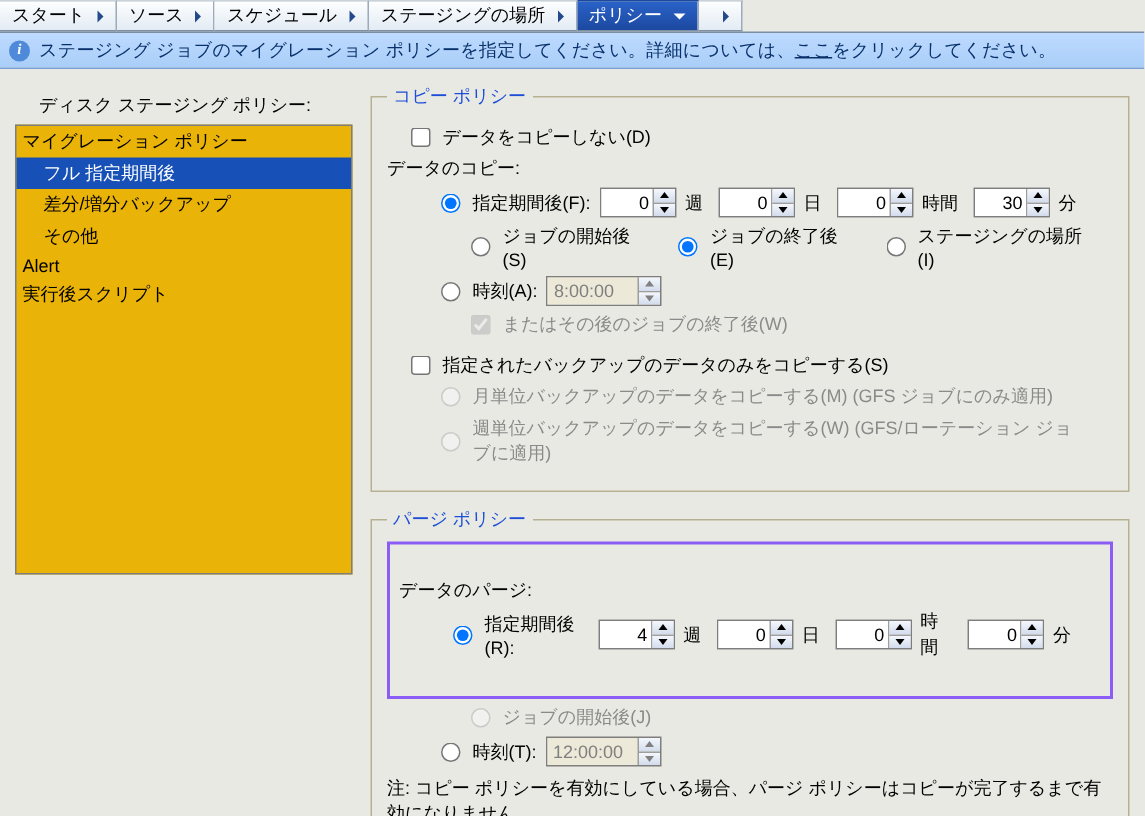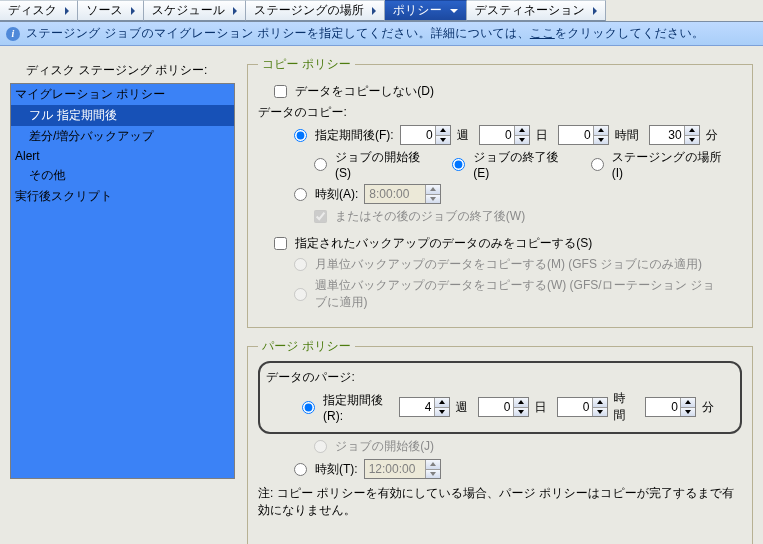--- a/index.html
+++ b/index.html
@@ -16,27 +16,27 @@
   
   .infobar{height:24px;background:linear-gradient(#bedaff,#a9cef8);border-bottom:1px solid #7ca0d8;display:flex;align-items:center;padding:0 6px;color:#08316b;letter-spacing:.2px}
   .info-icon{width:14px;height:14px;border-radius:50%;background:#4f89d9;color:#fff;display:inline-flex;align-items:center;justify-content:center;margin-right:6px;font-family:Georgia,serif;font-style:italic;font-weight:bold;font-size:10px}
   .infobar a{color:#08316b;text-decoration:underline;cursor:pointer}
 
   
   .main{display:flex;padding:10px 10px 10px 10px;gap:12px}
   .left{flex:0 0 225px}
   .right{flex:1;min-width:0}
   .left-label{margin:6px 0 4px 16px}
-  .tree{width:225px;height:396px;background:#3b82f6;border:1px solid #7e7e7e}
+  .tree{width:225px;height:300px;background:#eab308;border:1px solid #7e7e7e}
   .tree-item{padding:2px 2px 2px 4px;white-space:nowrap}
   .tree-item.sel{background:#1751b7;color:#fff}
   .tree-item.c1{padding-left:18px}
 
   fieldset{border:1px solid #b7b193;margin:0 0 10px 0;padding:6px 10px 12px 10px}
-  legend{padding:0 4px;color:#4d7c0f}
+  legend{padding:0 4px;color:#1d4ed8}
 
   label.ck{display:inline-flex;align-items:center;gap:4px}
   input[type=radio],input[type=checkbox]{margin:0 4px 0 0;vertical-align:middle}
 
   .row{display:flex;align-items:center;gap:6px;margin:4px 16px;flex-wrap:nowrap}
   .indent{padding-left:20px}
   .indent2{padding-left:40px}
   .unit{margin-right:4px}
   .muted{color:#8a8a8a}
   .sublabel{margin:2px 0 4px 0}
@@ -48,74 +48,73 @@
   .spin .btns div{flex:1;background:linear-gradient(#f4f7fc,#d3dced);display:flex;align-items:center;justify-content:center}
   .spin .btns div:first-child{border-bottom:1px solid #9e9e9e}
   .tri-up{width:0;height:0;border-left:3px solid transparent;border-right:3px solid transparent;border-bottom:4px solid #000}
   .tri-down{width:0;height:0;border-left:3px solid transparent;border-right:3px solid transparent;border-top:4px solid #000}
   .spin.time input{width:60px;text-align:left;padding-left:4px}
   .spin.disabled{background:#ece9d8}
   .spin.disabled input{background:#ece9d8;color:#808080}
   .spin.disabled .tri-up{border-bottom-color:#808080}
   .spin.disabled .tri-down{border-top-color:#808080}
 
-  .purge-box{border:2px solid #404040;padding:4px 6px;border-radius:12px}
+  .purge-box{border:2px solid #8b5cf6;padding:20px 6px;border-radius:0}
 
   .note{margin:6px 0 18px 0}
 
   .snap{padding:14px 12px}
 </style>
 </head>
 <body>
 <div class="root">
 
 <div class="tabstrip">
   <div class="tab">
-        <span>ディスク</span>
+        <span>スタート</span>
         <span class="chev"></span>
       </div>
   <div class="tab">
         <span>ソース</span>
         <span class="chev"></span>
       </div>
   <div class="tab">
         <span>スケジュール</span>
         <span class="chev"></span>
       </div>
   <div class="tab">
         <span>ステージングの場所</span>
         <span class="chev"></span>
       </div>
   <div class="tab active">
         <span>ポリシー</span>
         <span class="chev-down"></span>
       </div>
   <div class="tab">
-        <span>デスティネーション</span>
         <span class="chev"></span>
       </div>
 </div>
 
 <div class="infobar">
   <span class="info-icon">i</span>
   <span>ステージング ジョブのマイグレーション ポリシーを指定してください。詳細については、</span>
   <a>ここ</a>
   <span> をクリックしてください。</span>
 </div>
 
 <div class="main">
 
   <div class="left">
     <div class="left-label">ディスク ステージング ポリシー:</div>
     <div class="tree">
       <div class="tree-item">マイグレーション ポリシー</div>
       <div class="tree-item c1 sel">フル 指定期間後</div>
       <div class="tree-item c1">差分/増分バックアップ</div>
+      <div class="tree-item c1">その他</div>
       <div class="tree-item">Alert</div>
-      <div class="tree-item c1">その他</div>
       <div class="tree-item">実行後スクリプト</div>
     </div>
   </div>
 
   <div class="right">
 
     <fieldset>
       <legend>コピー ポリシー</legend>
 
       <div class="row">

